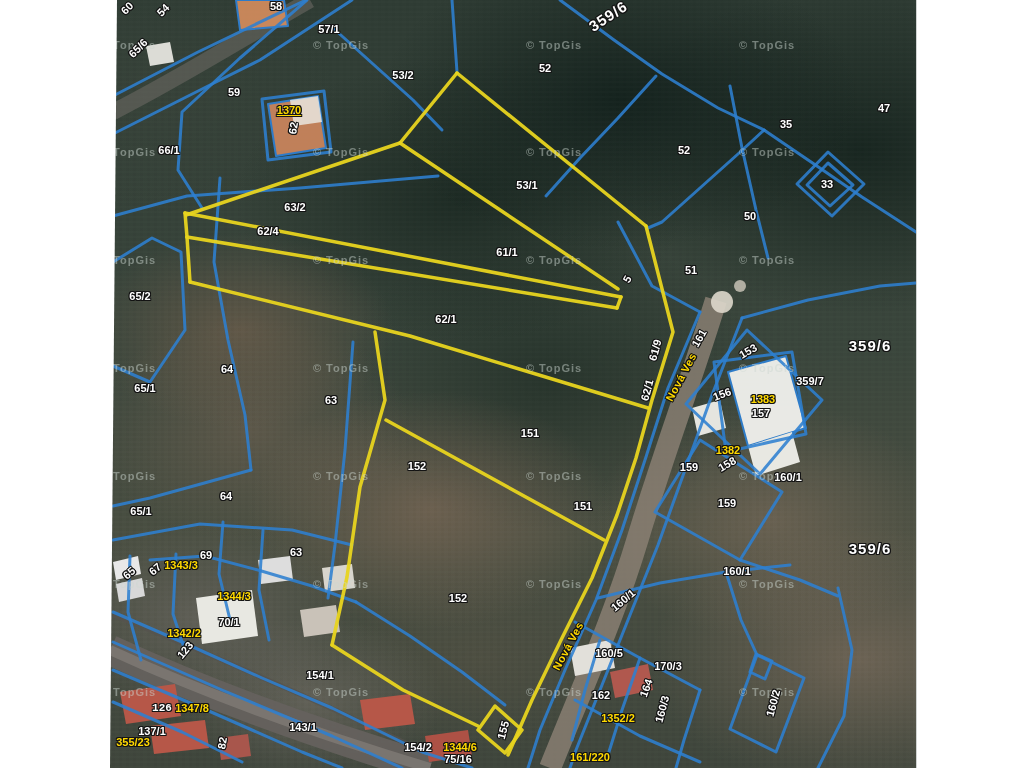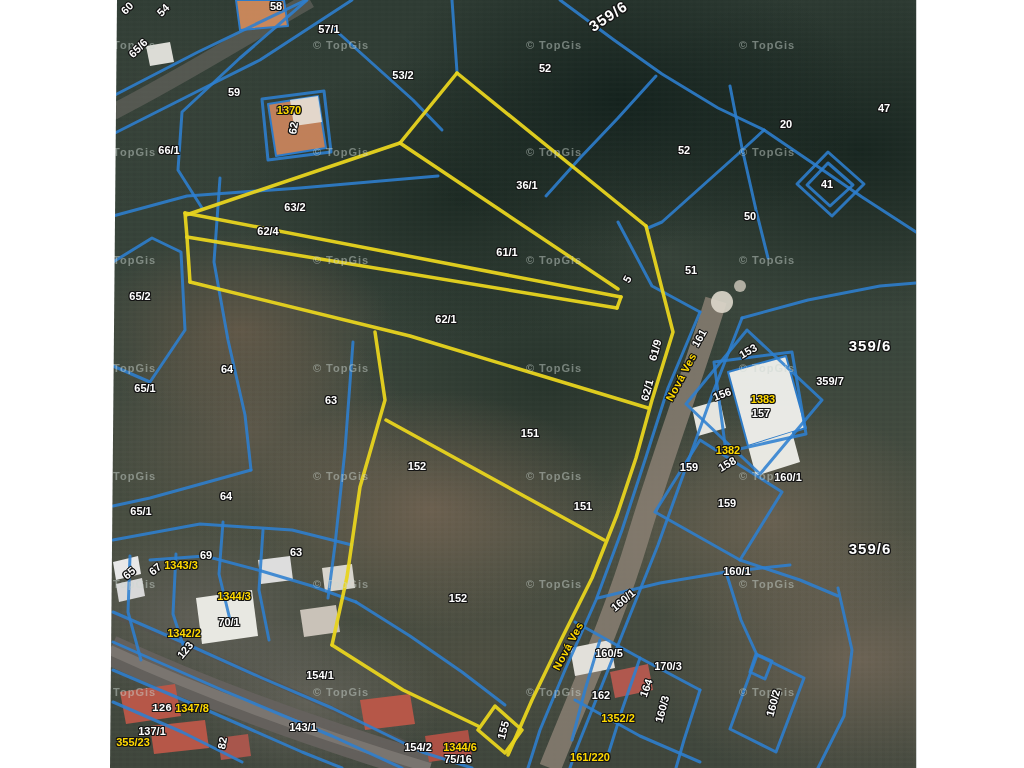--- a/index.html
+++ b/index.html
@@ -198,41 +198,41 @@
     <div class="labels" id="labels">
         <div class="lbl" style="left: 127px; top: 8px; transform: translate(-50%, -50%) rotate(-45deg);">60</div>
         <div class="lbl" style="left: 163px; top: 10px; transform: translate(-50%, -50%) rotate(-45deg);">54</div>
         <div class="lbl" style="left: 138px; top: 48px; transform: translate(-50%, -50%) rotate(-45deg);">65/6</div>
         <div class="lbl" style="left: 276px; top: 6px; transform: translate(-50%, -50%) rotate(0deg);">58</div>
         <div class="lbl" style="left: 329px; top: 29px; transform: translate(-50%, -50%) rotate(0deg);">57/1</div>
         <div class="lbl" style="left: 403px; top: 75px; transform: translate(-50%, -50%) rotate(0deg);">53/2</div>
         <div class="lbl" style="left: 545px; top: 68px; transform: translate(-50%, -50%) rotate(0deg);">52</div>
         <div class="lbl big" style="left: 608px; top: 16px; transform: translate(-50%, -50%) rotate(-33deg);">359/6</div>
         <div class="lbl" style="left: 234px; top: 92px; transform: translate(-50%, -50%) rotate(0deg);">59</div>
-        <div class="lbl hl" style="left: 289px; top: 110px; transform: translate(-50%, -50%) rotate(0deg);">1370</div>
+        <div class="lbl hl" style="left: 289px; top: 110px; transform: translate(-50%, -50%) rotate(0deg); text-decoration: underline;">1370</div>
         <div class="lbl" style="left: 293px; top: 128px; transform: translate(-50%, -50%) rotate(-80deg);">62</div>
         <div class="lbl" style="left: 169px; top: 150px; transform: translate(-50%, -50%) rotate(0deg);">66/1</div>
         <div class="lbl" style="left: 884px; top: 108px; transform: translate(-50%, -50%) rotate(0deg);">47</div>
-        <div class="lbl" style="left: 786px; top: 124px; transform: translate(-50%, -50%) rotate(0deg);">20</div>
+        <div class="lbl" style="left: 786px; top: 124px; transform: translate(-50%, -50%) rotate(0deg);">35</div>
         <div class="lbl" style="left: 684px; top: 150px; transform: translate(-50%, -50%) rotate(0deg);">52</div>
-        <div class="lbl" style="left: 827px; top: 184px; transform: translate(-50%, -50%) rotate(0deg);">41</div>
+        <div class="lbl" style="left: 827px; top: 184px; transform: translate(-50%, -50%) rotate(0deg);">33</div>
         <div class="lbl" style="left: 750px; top: 216px; transform: translate(-50%, -50%) rotate(0deg);">50</div>
-        <div class="lbl" style="left: 527px; top: 185px; transform: translate(-50%, -50%) rotate(0deg);">36/1</div>
+        <div class="lbl" style="left: 527px; top: 185px; transform: translate(-50%, -50%) rotate(0deg);">53/1</div>
         <div class="lbl" style="left: 295px; top: 207px; transform: translate(-50%, -50%) rotate(0deg);">63/2</div>
         <div class="lbl" style="left: 268px; top: 231px; transform: translate(-50%, -50%) rotate(0deg);">62/4</div>
         <div class="lbl" style="left: 475px; top: 252px; transform: translate(-50%, -50%) rotate(0deg); margin-left: 32px;">61/1</div>
         <div class="lbl" style="left: 691px; top: 270px; transform: translate(-50%, -50%) rotate(0deg);">51</div>
         <div class="lbl" style="left: 627px; top: 279px; transform: translate(-50%, -50%) rotate(-60deg);">5</div>
         <div class="lbl" style="left: 140px; top: 296px; transform: translate(-50%, -50%) rotate(0deg);">65/2</div>
         <div class="lbl" style="left: 446px; top: 319px; transform: translate(-50%, -50%) rotate(0deg);">62/1</div>
         <div class="lbl" style="left: 655px; top: 350px; transform: translate(-50%, -50%) rotate(-75deg);">61/9</div>
         <div class="lbl" style="left: 699px; top: 338px; transform: translate(-50%, -50%) rotate(-60deg);">161</div>
         <div class="lbl" style="left: 748px; top: 351px; transform: translate(-50%, -50%) rotate(-30deg);">153</div>
         <div class="lbl big" style="left: 870px; top: 345px; transform: translate(-50%, -50%) rotate(0deg);">359/6</div>
-        <div class="lbl" style="left: 810px; top: 381px; transform: translate(-50%, -50%) rotate(0deg); margin-left: 20px;">359/7</div>
+        <div class="lbl" style="left: 810px; top: 381px; transform: translate(-50%, -50%) rotate(0deg);">359/7</div>
         <div class="lbl" style="left: 227px; top: 369px; transform: translate(-50%, -50%) rotate(0deg);">64</div>
         <div class="lbl" style="left: 145px; top: 388px; transform: translate(-50%, -50%) rotate(0deg);">65/1</div>
         <div class="lbl street" style="left: 681px; top: 377px; transform: translate(-50%, -50%) rotate(-62deg);">Nová Ves</div>
         <div class="lbl" style="left: 647px; top: 390px; transform: translate(-50%, -50%) rotate(-75deg);">62/1</div>
         <div class="lbl" style="left: 722px; top: 394px; transform: translate(-50%, -50%) rotate(-20deg);">156</div>
         <div class="lbl hl" style="left: 763px; top: 399px; transform: translate(-50%, -50%) rotate(0deg);">1383</div>
         <div class="lbl" style="left: 331px; top: 400px; transform: translate(-50%, -50%) rotate(0deg);">63</div>
         <div class="lbl" style="left: 761px; top: 413px; transform: translate(-50%, -50%) rotate(0deg); text-align: right;">157</div>
         <div class="lbl" style="left: 530px; top: 433px; transform: translate(-50%, -50%) rotate(0deg);">151</div>
         <div class="lbl hl" style="left: 728px; top: 450px; transform: translate(-50%, -50%) rotate(0deg);">1382</div>

